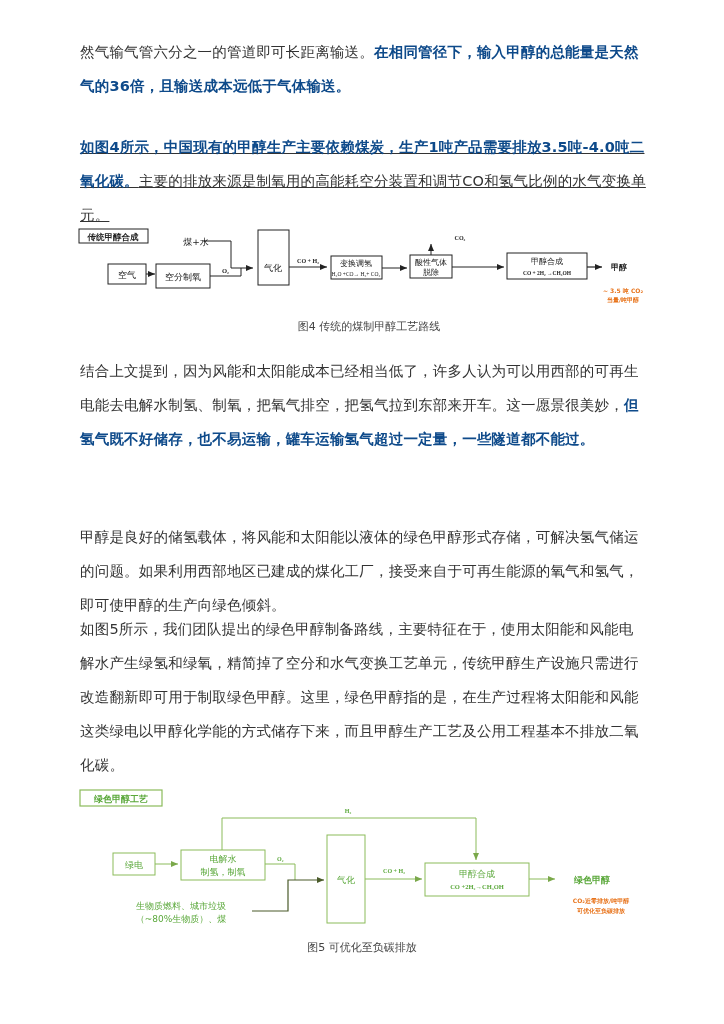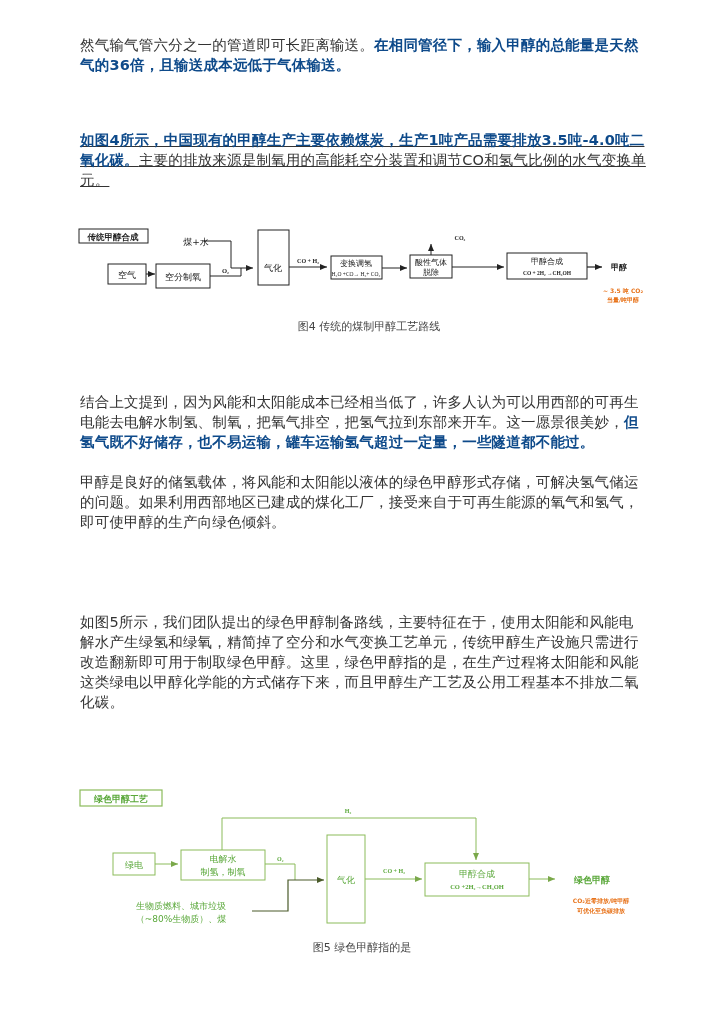--- a/index.html
+++ b/index.html
@@ -1,18 +1,18 @@
 <!DOCTYPE html>
 <html><head>
 <meta charset="utf-8">
 <style>
   html, body { margin: 0; padding: 0; background: #ffffff; }
   body { width: 724px; height: 1024px; position: relative; overflow: hidden;
          font-family: "DejaVu Sans", "Liberation Sans", sans-serif; color: #333333; }
-  .para { position: absolute; left: 80px; width: 568px; font-size: 14.5px; line-height: 20px; letter-spacing: 0.2px; }
+  .para { position: absolute; left: 80px; width: 568px; font-size: 14.5px; line-height: 34px; letter-spacing: 0.2px; }
   .hl { color: #0e4a8a; font-weight: bold; }
   .caption { position: absolute; font-size: 11px; color: #444; width: 724px; text-align: center; left: 0; }
   .fig { position: absolute; left: 0; top: 0; }
   svg text { font-family: "DejaVu Sans", "Liberation Sans", sans-serif; }
   .serif { font-family: "Liberation Serif", "DejaVu Serif", serif; }
 </style>
 </head>
 <body>
 
 <div class="para" style="top:35px;">
@@ -74,25 +74,25 @@
     <text x="547" y="275" font-size="5.5" class="serif" font-weight="bold" text-anchor="middle" fill="#222">CO + 2H₂ →CH₃OH</text>
     <line x1="587" y1="267" x2="602" y2="267" stroke="#222" stroke-width="1.2" marker-end="url(#arrK)"></line>
     <text x="619" y="270" font-size="8" font-weight="bold" text-anchor="middle" fill="#222">甲醇</text>
 
     <text x="623" y="293" font-size="6" font-weight="bold" text-anchor="middle" fill="#e8741c">~ 3.5 吨 CO₂</text>
     <text x="623" y="302" font-size="6" font-weight="bold" text-anchor="middle" fill="#e8741c">当量/吨甲醇</text>
   </g>
 </svg>
 <div class="caption" style="top:319px;margin-left:7px;">图4 传统的煤制甲醇工艺路线</div>
 
-<div class="para" style="top:392px;">
+<div class="para" style="top:355px;font-family:Liberation Mono, monospace;">
   <span>结合上文提到，因为风能和太阳能成本已经相当低了，许多人认为可以用西部的可再生电能去电解水制氢、制氧，把氧气排空，把氢气拉到东部来开车。这一愿景很美妙，</span><span class="hl">但氢气既不好储存，也不易运输，罐车运输氢气超过一定量，一些隧道都不能过。</span>
 </div>
 
-<div class="para" style="top:472px;">
+<div class="para" style="top:520px;">
   <span>甲醇是良好的储氢载体，将风能和太阳能以液体的绿色甲醇形式存储，可解决氢气储运的问题。如果利用西部地区已建成的煤化工厂，接受来自于可再生能源的氧气和氢气，即可使甲醇的生产向绿色倾斜。</span>
 </div>
 
 <div class="para" style="top:612px;">
   <span>如图5所示，我们团队提出的绿色甲醇制备路线，主要特征在于，使用太阳能和风能电解水产生绿氢和绿氧，精简掉了空分和水气变换工艺单元，传统甲醇生产设施只需进行改造翻新即可用于制取绿色甲醇。这里，绿色甲醇指的是，在生产过程将太阳能和风能这类绿电以甲醇化学能的方式储存下来，而且甲醇生产工艺及公用工程基本不排放二氧化碳。</span>
 </div>
 
 <svg class="fig" width="724" height="1024" viewBox="0 0 724 1024" style="top:0;">
   <g>
     <rect x="80" y="790" width="82" height="16" fill="#fff" stroke="#8bbb5a" stroke-width="1.2"></rect>
@@ -126,13 +126,13 @@
     <text x="477" y="877" font-size="9" text-anchor="middle" fill="#5aa83a">甲醇合成</text>
     <text x="477" y="889" font-size="6.5" class="serif" font-weight="bold" text-anchor="middle" fill="#5aa83a">CO +2H₂→CH₃OH</text>
 
     <line x1="529" y1="879" x2="555" y2="879" stroke="#8bbb5a" stroke-width="1" marker-end="url(#arrG)"></line>
     <text x="592" y="883" font-size="9" font-weight="bold" text-anchor="middle" fill="#5aa83a">绿色甲醇</text>
 
     <text x="601" y="903" font-size="6" font-weight="bold" text-anchor="middle" fill="#e8741c">CO₂近零排放/吨甲醇</text>
     <text x="601" y="913" font-size="6" font-weight="bold" text-anchor="middle" fill="#e8741c">可优化至负碳排放</text>
   </g>
 </svg>
-<div class="caption" style="top:940px;">图5 绿色甲醇指的是</div>
+<div class="caption" style="top:940px;">图5 可优化至负碳排放</div>
 
 </body></html>

